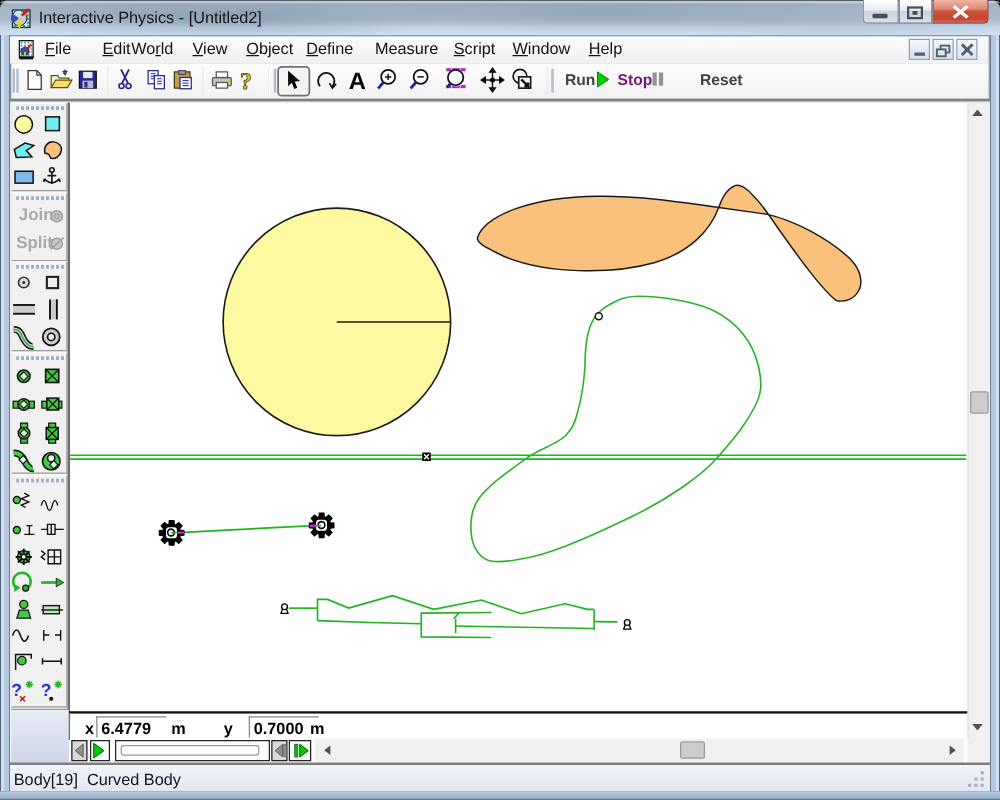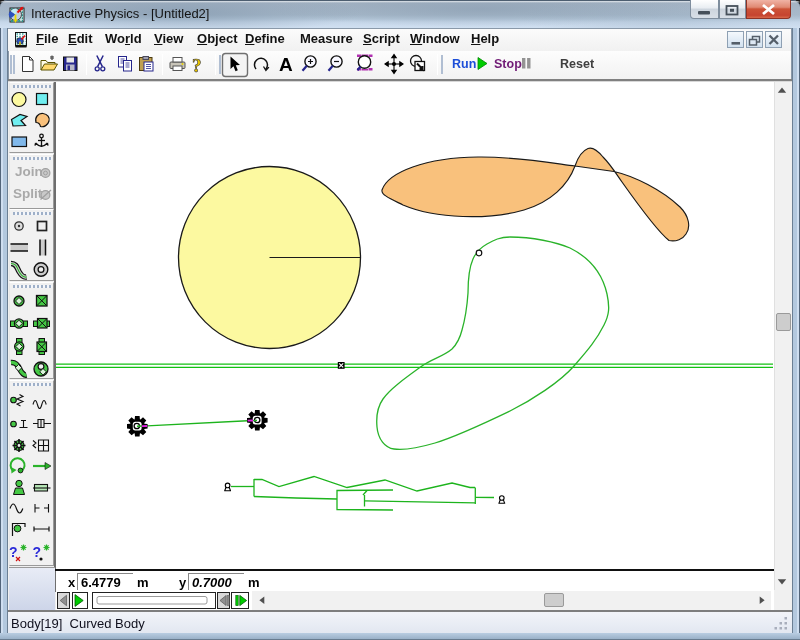--- a/index.html
+++ b/index.html
@@ -23,21 +23,21 @@
 #wbtns { position:absolute; left:690px; top:0; width:101px; height:19px; }
 .wb { position:absolute; top:0; height:19px; border:1px solid #7f8e9e; border-top:none;
   background:linear-gradient(#ffffff, #e8edf2 45%, #ccd4dd 50%, #d8dfe7); }
 #wb-min { left:0; width:29px; border-radius:0 0 0 4px; }
 #wb-max { left:29px; width:27px; }
 #wb-close { left:56px; width:45px; border-radius:0 0 4px 0;
   background:linear-gradient(#f0b3a5, #e08973 40%, #cc5237 50%, #c64430 85%, #d8684a); border-color:#8e3326; }
 
 #menurow { position:absolute; left:7px; top:28px; width:785px; height:23px;
   background:linear-gradient(#fbfbfb,#f1f1f1); border:1px solid #8a99a9; border-bottom:none; }
-.mi { position:absolute; top:31px; font-size:13px; color:#111;font-weight:bold; }
+.mi { position:absolute; top:31px; font-size:13px; color:#111; }
 .mdib { position:absolute; top:31px; width:17px; height:17px; border:1px solid #8ea0b3;
   background:linear-gradient(#f4f9fd,#dfeaf5 60%,#d3e2f0); }
 
 #toolbar { position:absolute; left:8px; top:51px; width:784px; height:28px;
   background:linear-gradient(#fdfdfd,#f2f2f2); border-left:1px solid #8a99a9; border-right:1px solid #8a99a9;}
 .tsep { position:absolute; top:3px; width:1px; height:21px; background:#b8b8b8; border-right:1px solid #fff; }
 #clienttop { position:absolute; left:8px; top:79px; width:784px; height:3px;
   background:#808080; border-bottom:1px solid #d8d8d8; }
 
 .runtxt { position:absolute; top:57px; font-weight:bold; font-size:12.5px; }
@@ -86,38 +86,38 @@
 <div id="win">
   <div id="title"></div>
   <div id="titletext">Interactive Physics - [Untitled2]</div>
   <div id="wbtns">
     <div class="wb" id="wb-min"></div>
     <div class="wb" id="wb-max"></div>
     <div class="wb" id="wb-close"></div>
   </div>
   <div id="menurow"></div>
   <div class="mi" style="left:36px"><u>F</u>ile</div>
-  <div class="mi" style="left:68px"><u>E</u>dit</div>
+  <div class="mi" style="left:82px"><u>E</u>dit</div>
   <div class="mi" style="left:105px">Wo<u>r</u>ld</div>
   <div class="mi" style="left:154px"><u>V</u>iew</div>
   <div class="mi" style="left:197px"><u>O</u>bject</div>
   <div class="mi" style="left:245px"><u>D</u>efine</div>
   <div class="mi" style="left:300px">Measure</div>
   <div class="mi" style="left:363px"><u>S</u>cript</div>
   <div class="mi" style="left:410px"><u>W</u>indow</div>
   <div class="mi" style="left:471px"><u>H</u>elp</div>
   <div class="mdib" style="left:727px"></div>
   <div class="mdib" style="left:746px"></div>
   <div class="mdib" style="left:765px"></div>
   <div id="toolbar"></div>
   <div class="tsep" style="left:86px; top:54px;"></div>
   <div class="tsep" style="left:162px; top:54px;"></div>
   <div class="tsep" style="left:215px; top:54px;"></div>
   <div class="tsep" style="left:437px; top:54px;"></div>
-  <div class="runtxt" style="left:452px; color:#1d4ed8;">Run</div>
+  <div class="runtxt" style="left:452px; color:#404040;">Run</div>
   <div class="runtxt" style="left:494px; color:#701a75;">Stop</div>
   <div class="runtxt" style="left:543px; color:#404040;margin-left:17px;">Reset</div>
   <div id="clienttop"></div>
   <div id="client">
     <div class="pal" style="top:0; height:71px;">
         <div class="grip"></div>
       </div>
     <div class="pal" style="top:72px; height:55px;">
         <div class="grip"></div>
       <div style="position:absolute;left:5px;top:9px;font-size:13.5px;font-weight:bold;color:#a9a9a9;">Join</div>
@@ -132,21 +132,21 @@
     <div class="pal" style="top:298px; height:186px;">
         <div class="grip"></div>
       </div>
     <div id="canvas"></div>
     <div id="blkline"></div>
     <div id="coord">
       <div class="clab" style="left:12px;">x</div>
       <div class="cfield" style="left:21px; width:56px;">6.4779</div>
       <div class="clab" style="left:81px;">m</div>
       <div class="clab" style="left:123px;">y</div>
-      <div class="cfield" style="left:132px; width:56px;font-style:italic;">0.7000</div>
+      <div class="cfield" style="left:143px; width:56px;">0.7000</div>
       <div class="clab" style="left:192px;">m</div>
     </div>
     <div id="taperow">
       <div class="tbtn" style="left:1px; width:13px;"></div>
       <div class="tbtn" style="left:15.5px; width:16px; background:#fff;"></div>
       <div class="tbtn" style="left:36px; width:124px; background:#fff;"></div>
       <div class="tbtn" style="left:161px; width:13px;"></div>
       <div class="tbtn" style="left:175px; width:17.5px; background:#fff;"></div>
     </div>
     <div id="hscroll">

